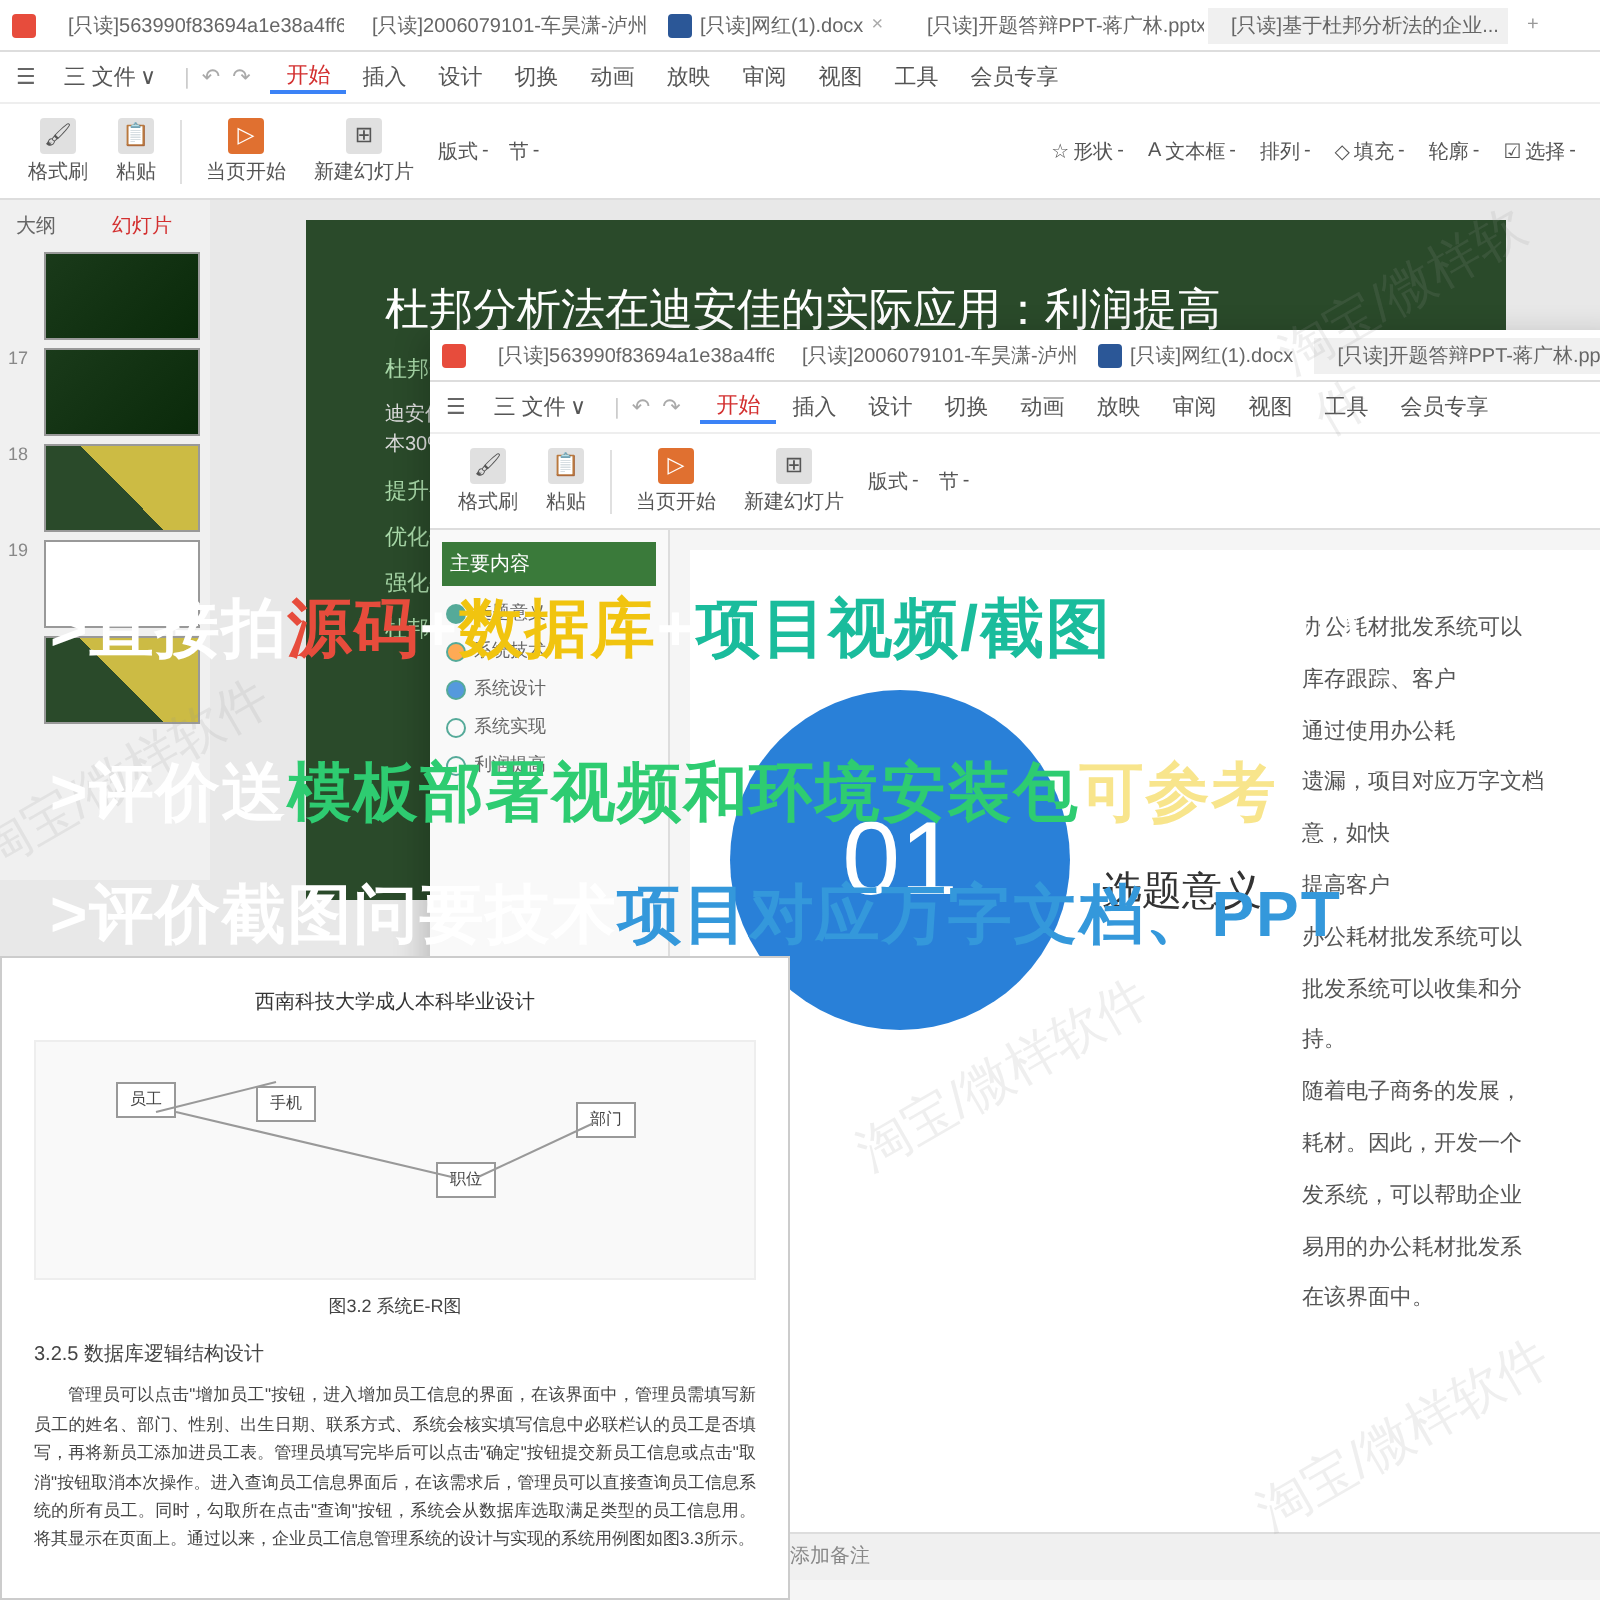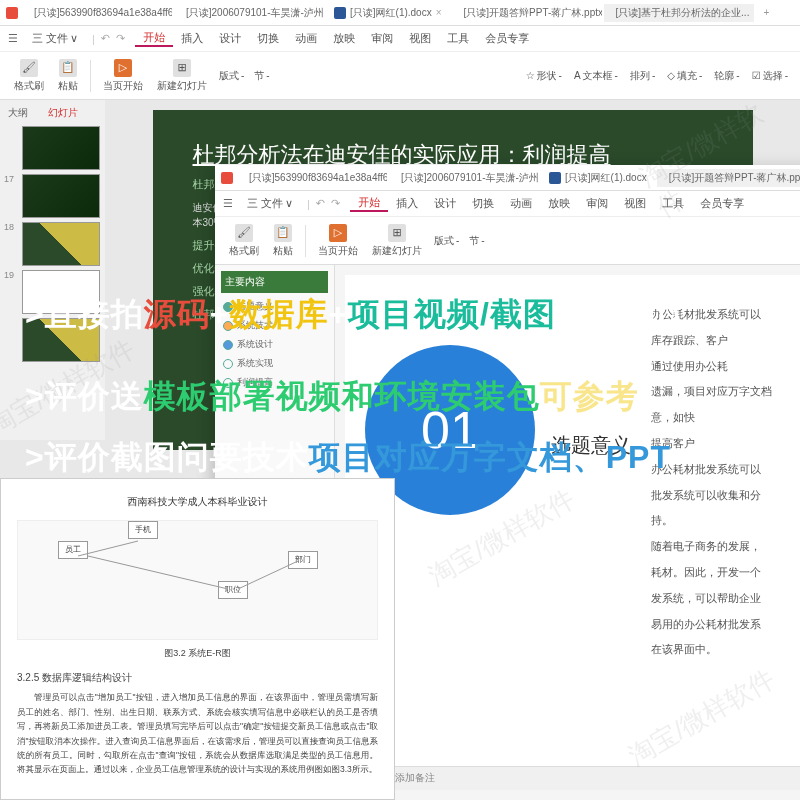--- a/index.html
+++ b/index.html
@@ -12,45 +12,45 @@
 .tab.active { background: #f0f0f0; }
 .tab-icon { width: 12px; height: 12px; border-radius: 2px; margin-right: 4px; display: inline-block; }
 .ic-w { background: #2b5797; }
 .ic-p { background: #d24726; }
 .ic-wps { background: #e74c3c; }
 .tab-close { margin-left: 4px; color: #aaa; }
 .plus-tab { color: #999; padding: 0 8px; }
 
 .menubar { height: 26px; background: #fff; display: flex; align-items: center; padding: 0 8px; font-size: 11px; border-bottom: 1px solid #eee; }
 .menu-item { padding: 0 8px; color: #555; cursor: pointer; }
-.menu-item.active { color: #d32f2f; border-bottom: 2px solid #be185d; }
+.menu-item.active { color: #d32f2f; border-bottom: 2px solid #3b82f6; }
 .menu-hamburger { margin-right: 6px; color: #666; }
 .menu-caret { margin-left: 2px; }
 
 .toolbar { height: 48px; background: #fff; display: flex; align-items: center; padding: 4px 8px; font-size: 10px; border-bottom: 1px solid #ddd; color: #555; gap: 2px; }
 .tool-btn { display: flex; flex-direction: column; align-items: center; padding: 2px 6px; cursor: pointer; }
 .tool-ico { width: 18px; height: 18px; background: #e0e0e0; border-radius: 2px; margin-bottom: 2px; display: flex; align-items: center; justify-content: center; font-size: 11px; }
 .tool-sep { width: 1px; height: 32px; background: #e0e0e0; margin: 0 4px; }
 .tool-group-right { margin-left: auto; display: flex; gap: 4px; }
 .tool-small { display: flex; align-items: center; padding: 2px 4px; gap: 2px; }
 
 .win1-body { display: flex; height: calc(100% - 100px); }
 .thumb-panel { width: 105px; background: #f0f0f0; overflow: hidden; padding: 4px; }
-.thumb-tabs { font-size: 10px; color: #666; padding: 2px 4px; display: flex; gap: 20px; }
-.thumb-tabs .on { color: #d32f2f; }
+.thumb-tabs { font-size: 10px; color: #666; padding: 2px 4px; display: flex; gap: 8px; }
+.thumb-tabs .on { color: #d32f2f; margin-left: 20px; }
 .thumb { margin: 4px 0; display: flex; gap: 4px; }
 .thumb-num { font-size: 9px; color: #888; width: 14px; }
 .thumb-img { width: 78px; height: 44px; background: #333; border: 1px solid #999; }
 .thumb-img.light { background: #fff; }
 .thumb-img.dark2 { background: linear-gradient(135deg, #1a3a1a, #0a2a0a); }
 .thumb-img.mix { background: linear-gradient(45deg, #2a4a2a 50%, #ccbb44 50%); }
 
 .slide-stage { flex: 1; background: #e8e8e8; display: flex; align-items: flex-start; justify-content: center; padding: 10px; }
 .slide { width: 600px; height: 340px; background: #2a4a2a; color: #fff; padding: 30px 40px; }
-.slide-title { font-size: 22px; margin-bottom: 7px; text-decoration: underline; }
+.slide-title { font-size: 22px; margin-bottom: 7px; }
 .slide-sub { color: #a8d8a8; font-size: 11px; margin-bottom: 8px; }
 .slide-text { font-size: 10px; color: #ddd; margin-bottom: 6px; line-height: 1.5; }
 .slide-bullet { color: #a8d8a8; font-size: 11px; margin: 8px 0 2px; }
 
 
 .win2 { position: absolute; top: 165px; left: 215px; width: 600px; height: 635px; background: #fff; box-shadow: -3px 3px 15px rgba(0,0,0,0.2); }
 .win2-body { display: flex; height: calc(100% - 100px); }
 .outline-panel { width: 120px; background: #f9f9f9; border-right: 1px solid #ddd; padding: 6px; font-size: 9px; color: #666; }
 .outline-head { background: #3a7a3a; color: #fff; padding: 4px; font-size: 10px; margin-bottom: 4px; }
 .outline-item { display: flex; align-items: center; padding: 3px 2px; gap: 4px; }
@@ -314,21 +314,21 @@
       <div class="note-bar">单击此处添加备注</div>
     </div>
   </div>
 
 </div>
 
 <div class="doc-overlay">
   <div class="doc-hdr">西南科技大学成人本科毕业设计</div>
   <div class="diagram-box">
     <div class="node" style="top:20px;left:40px">员工</div>
-    <div class="node" style="top:0;left:110px">手机</div>
+    <div class="node" style="top:22px;left:110px">手机</div>
     <div class="node" style="top:60px;left:200px">职位</div>
     <div class="node" style="top:30px;left:270px">部门</div>
     <svg width="100%" height="100%" style="position:absolute;top:0;left:0">
         <line x1="60" y1="35" x2="120" y2="20" stroke="#999"></line>
         <line x1="70" y1="35" x2="210" y2="68" stroke="#999"></line>
         <line x1="220" y1="68" x2="280" y2="40" stroke="#999"></line>
       </svg>
   </div>
   <div class="diagram-caption">图3.2  系统E-R图</div>
   <div class="doc-section">3.2.5  数据库逻辑结构设计</div>

